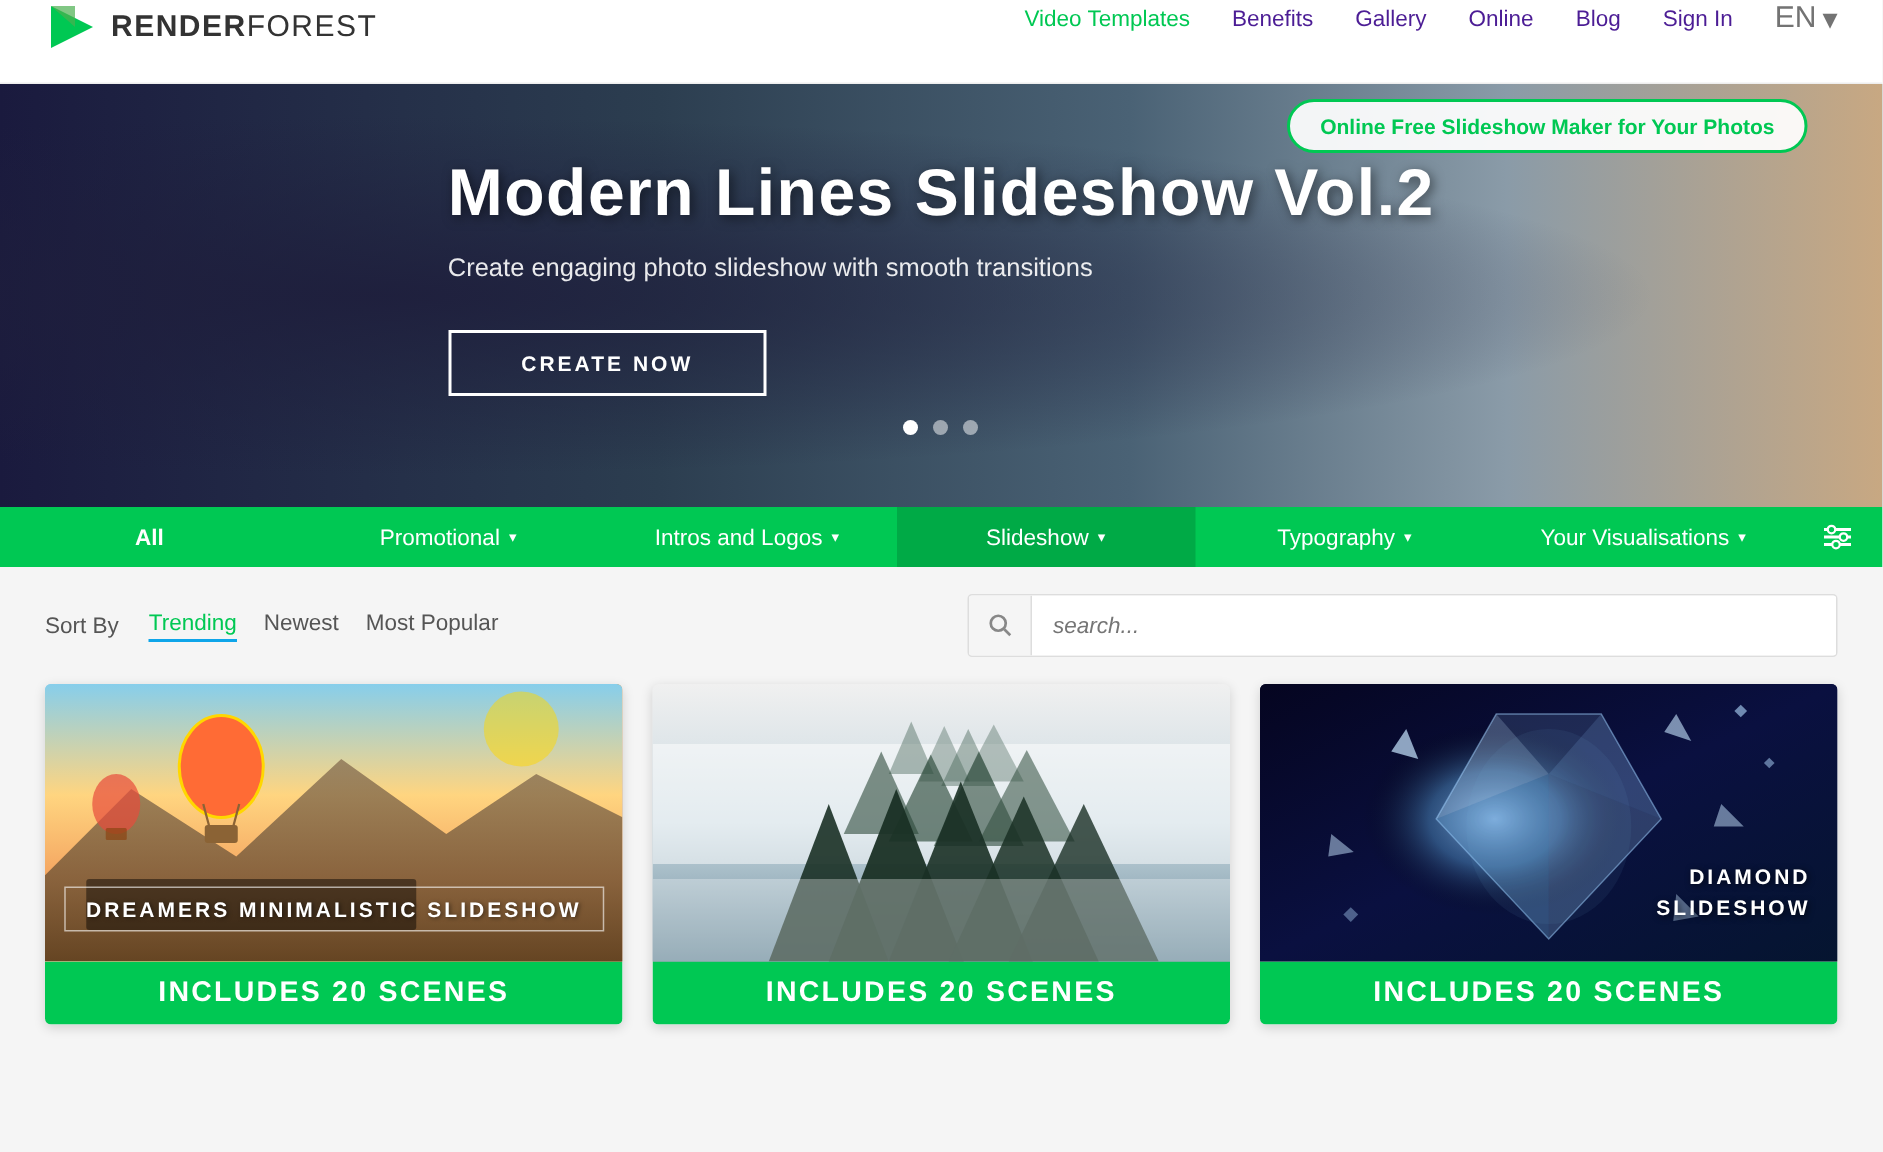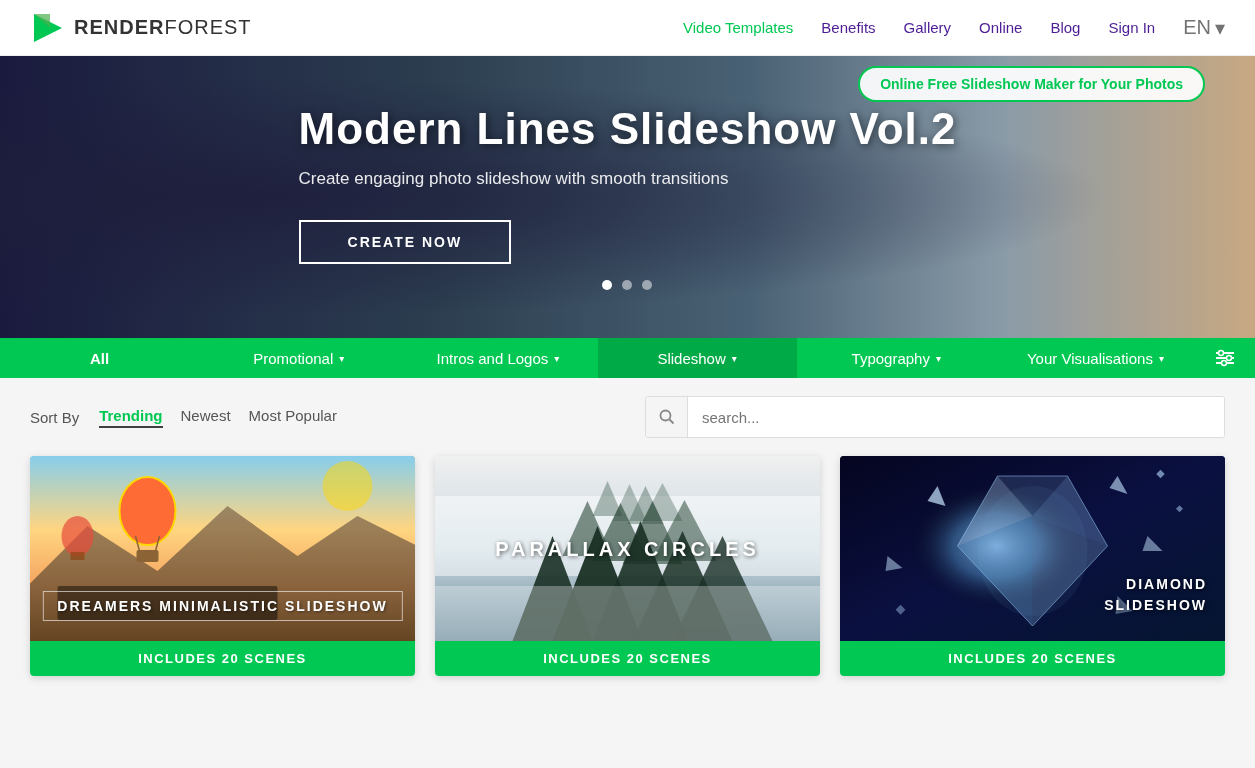--- a/index.html
+++ b/index.html
@@ -1,21 +1,21 @@
 <!DOCTYPE html>
 <html><head>
   <meta charset="utf-8">
   <style>
     * { margin: 0; padding: 0; box-sizing: border-box; }
     body { font-family: 'Segoe UI', Arial, sans-serif; width: 1255px; overflow-x: hidden; background: #f5f5f5; }
 
     
     .navbar {
       display: flex;
-      align-items: center;
+      align-items: flex-start;
       justify-content: space-between;
       padding: 0 30px;
       height: 56px;
       background: #fff;
       border-bottom: 1px solid #eee;
     }
     .logo {
       display: flex;
       align-items: center;
       gap: 8px;
@@ -185,22 +185,22 @@
       gap: 18px;
     }
     .sort-opt {
       font-size: 15px;
       color: #555;
       cursor: pointer;
       padding-bottom: 2px;
     }
     .sort-opt.active {
       color: #00c853;
-      border-bottom: 2px solid #404040;
-      font-weight: 700;
+      border-bottom: 2px solid #0ea5e9;
+      font-weight: 400;
     }
     .search-bar {
       margin-left: auto;
       display: flex;
       align-items: center;
       border: 1px solid #ddd;
       border-radius: 3px;
       background: #fff;
       overflow: hidden;
       width: 580px;
@@ -219,20 +219,21 @@
       border-right: 1px solid #ddd;
     }
     .search-input {
       flex: 1;
       border: none;
       outline: none;
       padding: 0 14px;
       font-size: 15px;
       color: #aaa;
       height: 40px;
+      font-style: italic;
     }
 
     
     .templates-grid {
       display: grid;
       grid-template-columns: repeat(3, 1fr);
       gap: 0;
       padding: 0 30px 30px;
       gap: 20px;
     }
@@ -257,21 +258,21 @@
       background: linear-gradient(to bottom, #e8e8e8 0%, #b0c8d4 40%, #6a8a9a 100%);
     }
     .thumb-3 {
       background: linear-gradient(135deg, #0a0a2e 0%, #1a1a4e 50%, #0a2040 100%);
     }
     .template-label {
       background: #00c853;
       color: #fff;
       text-align: center;
       padding: 10px;
-      font-size: 13px;
+      font-size: 19px;
       font-weight: 700;
       letter-spacing: 1.5px;
     }
     .thumb-text-overlay {
       position: absolute;
       bottom: 20px;
       left: 50%;
       transform: translateX(-50%);
       color: #fff;
       font-size: 14px;
@@ -473,23 +474,20 @@
         <polygon points="220,105 252,44 284,105" fill="#2d4a3a" opacity="0.55"></polygon>
 
         <polygon points="80,185 120,80 160,185" fill="#1a3025" opacity="0.9"></polygon>
         <polygon points="120,185 165,70 210,185" fill="#1a3025" opacity="0.95"></polygon>
         <polygon points="160,185 208,65 256,185" fill="#1a3025" opacity="0.9"></polygon>
         <polygon points="200,185 250,75 300,185" fill="#1a3025" opacity="0.85"></polygon>
         <polygon points="240,185 290,80 340,185" fill="#1a3025" opacity="0.8"></polygon>
 
         <rect x="0" y="130" width="390" height="55" fill="rgba(255,255,255,0.3)"></rect>
       </svg>
-      <div class="thumb-text-parallax">
-        <span style="font-size:20px; letter-spacing:4px; color:#fff; text-shadow: 1px 1px 4px rgba(0,0,0,0.6)">PARALLAX CIRCLES</span>
-      </div>
     </div>
     <div class="template-label">INCLUDES 20 SCENES</div>
   </div>
 
   <div class="template-card">
     <div class="template-thumb thumb-3">
       <svg width="100%" height="100%" viewBox="0 0 390 185" preserveAspectRatio="xMidYMid slice" style="position:absolute;top:0;left:0;">
         <defs>
           <linearGradient id="bg3" x1="0" y1="0" x2="1" y2="1">
             <stop offset="0%" stop-color="#050520"></stop>

